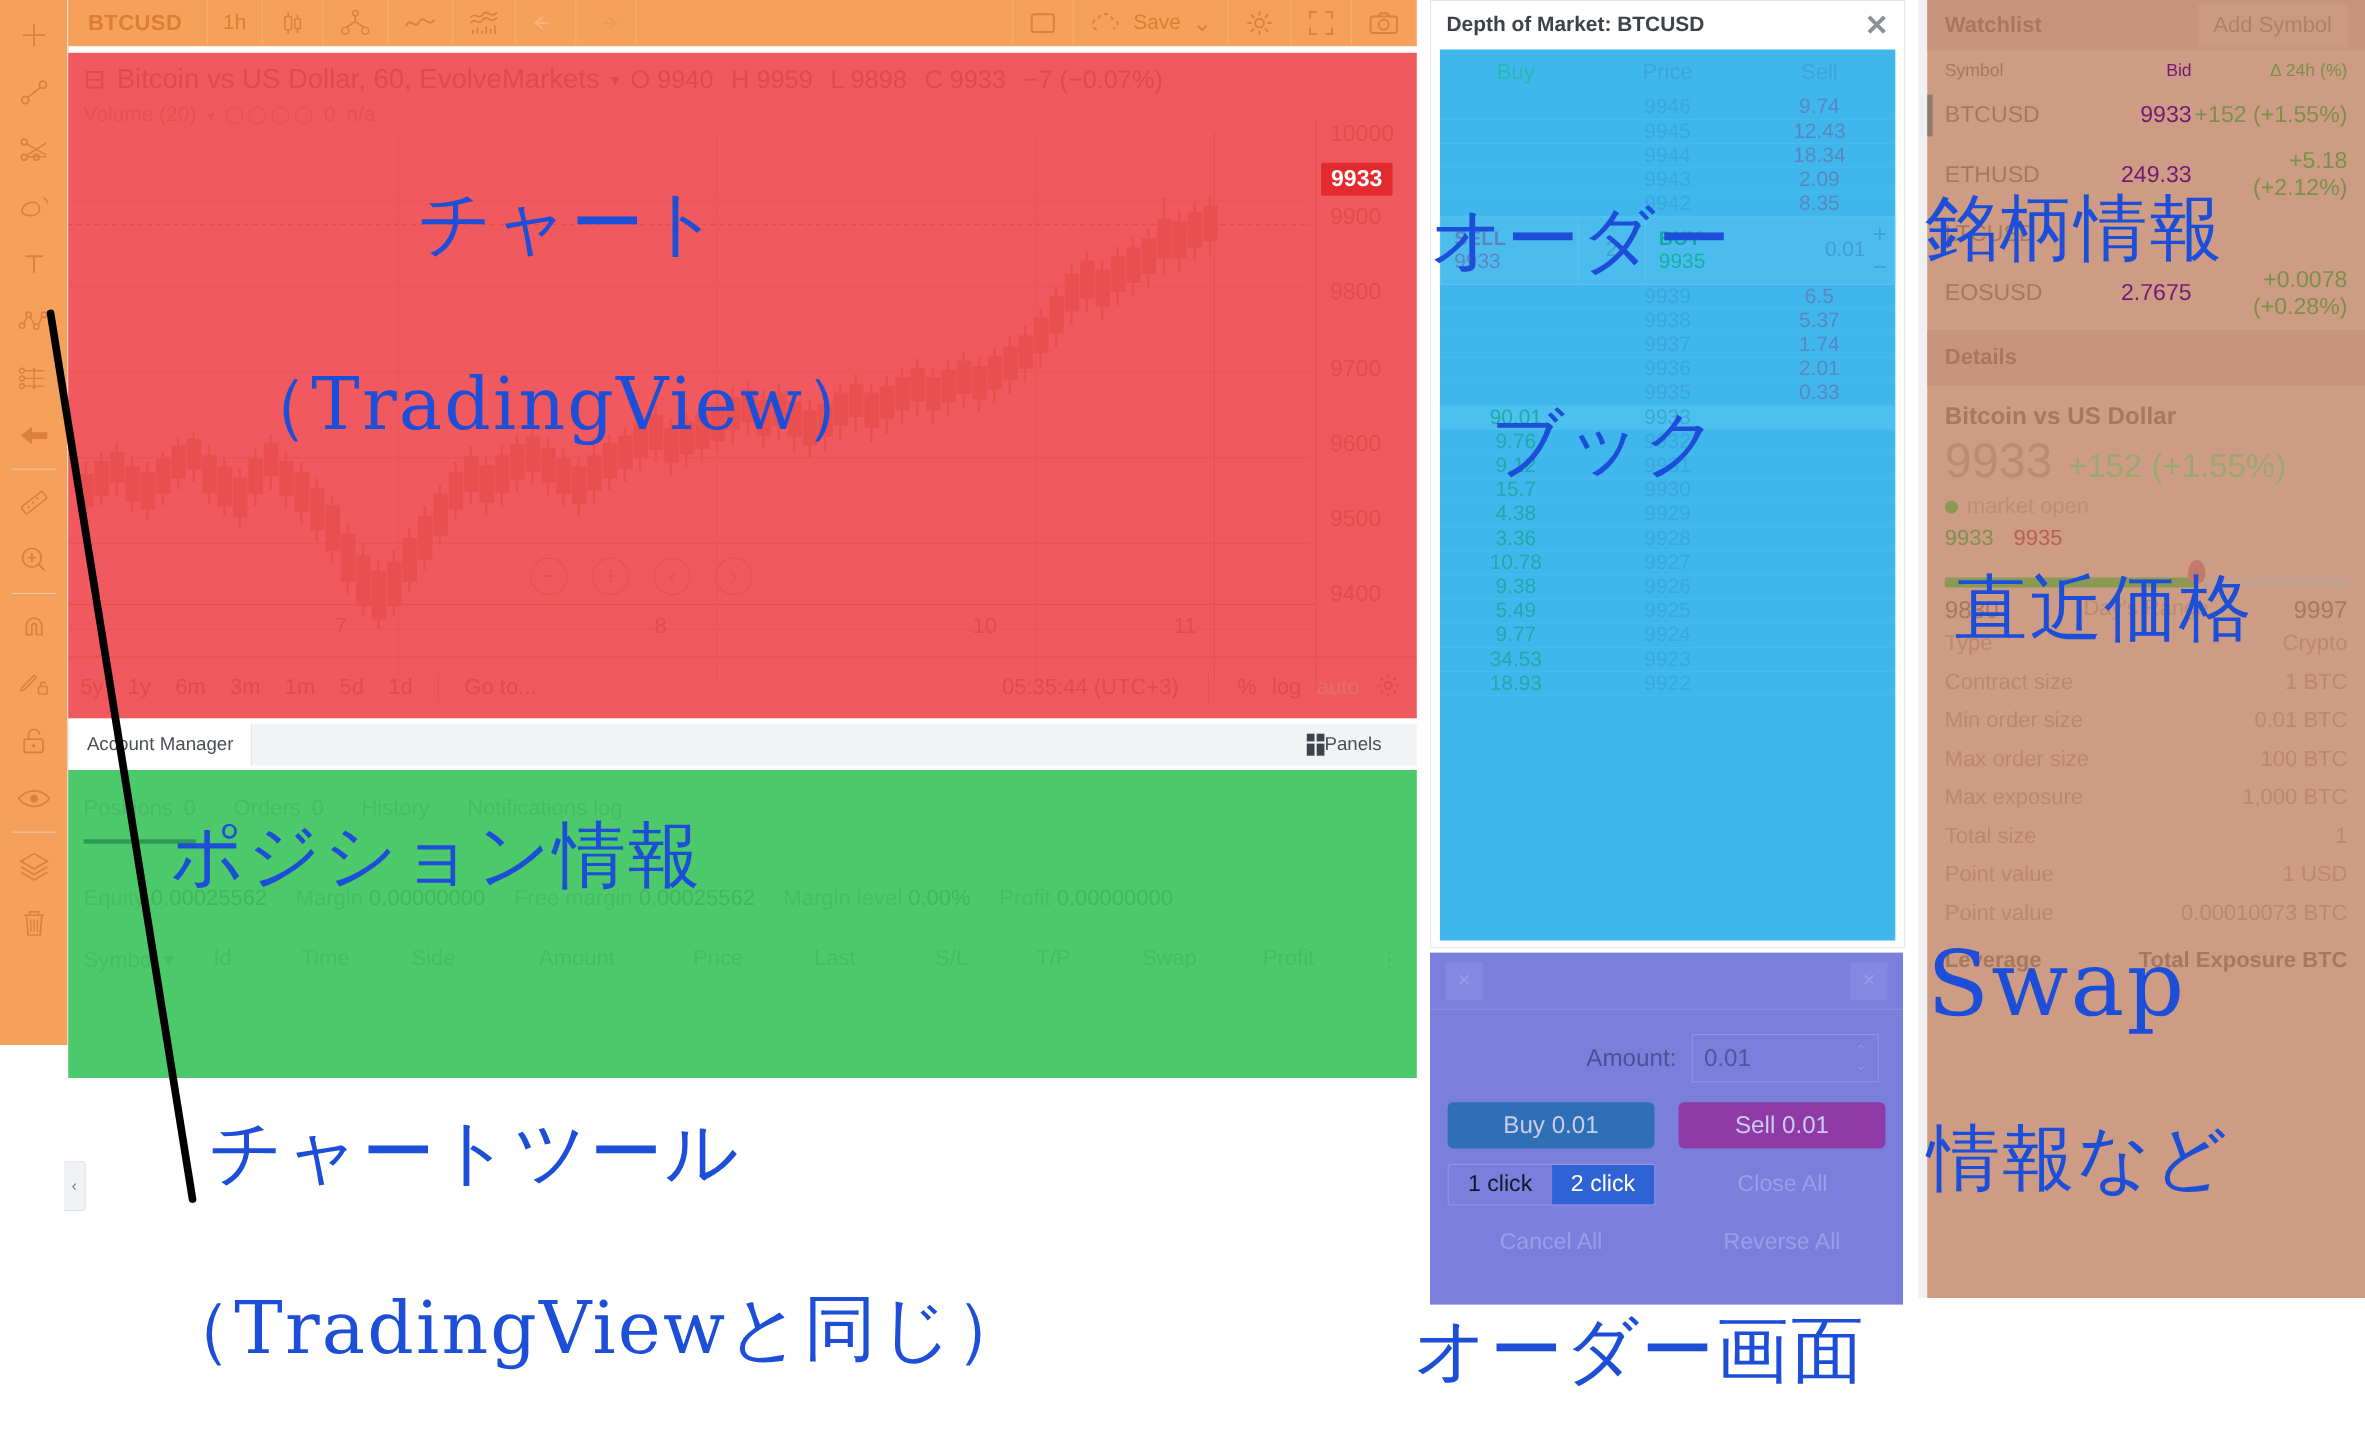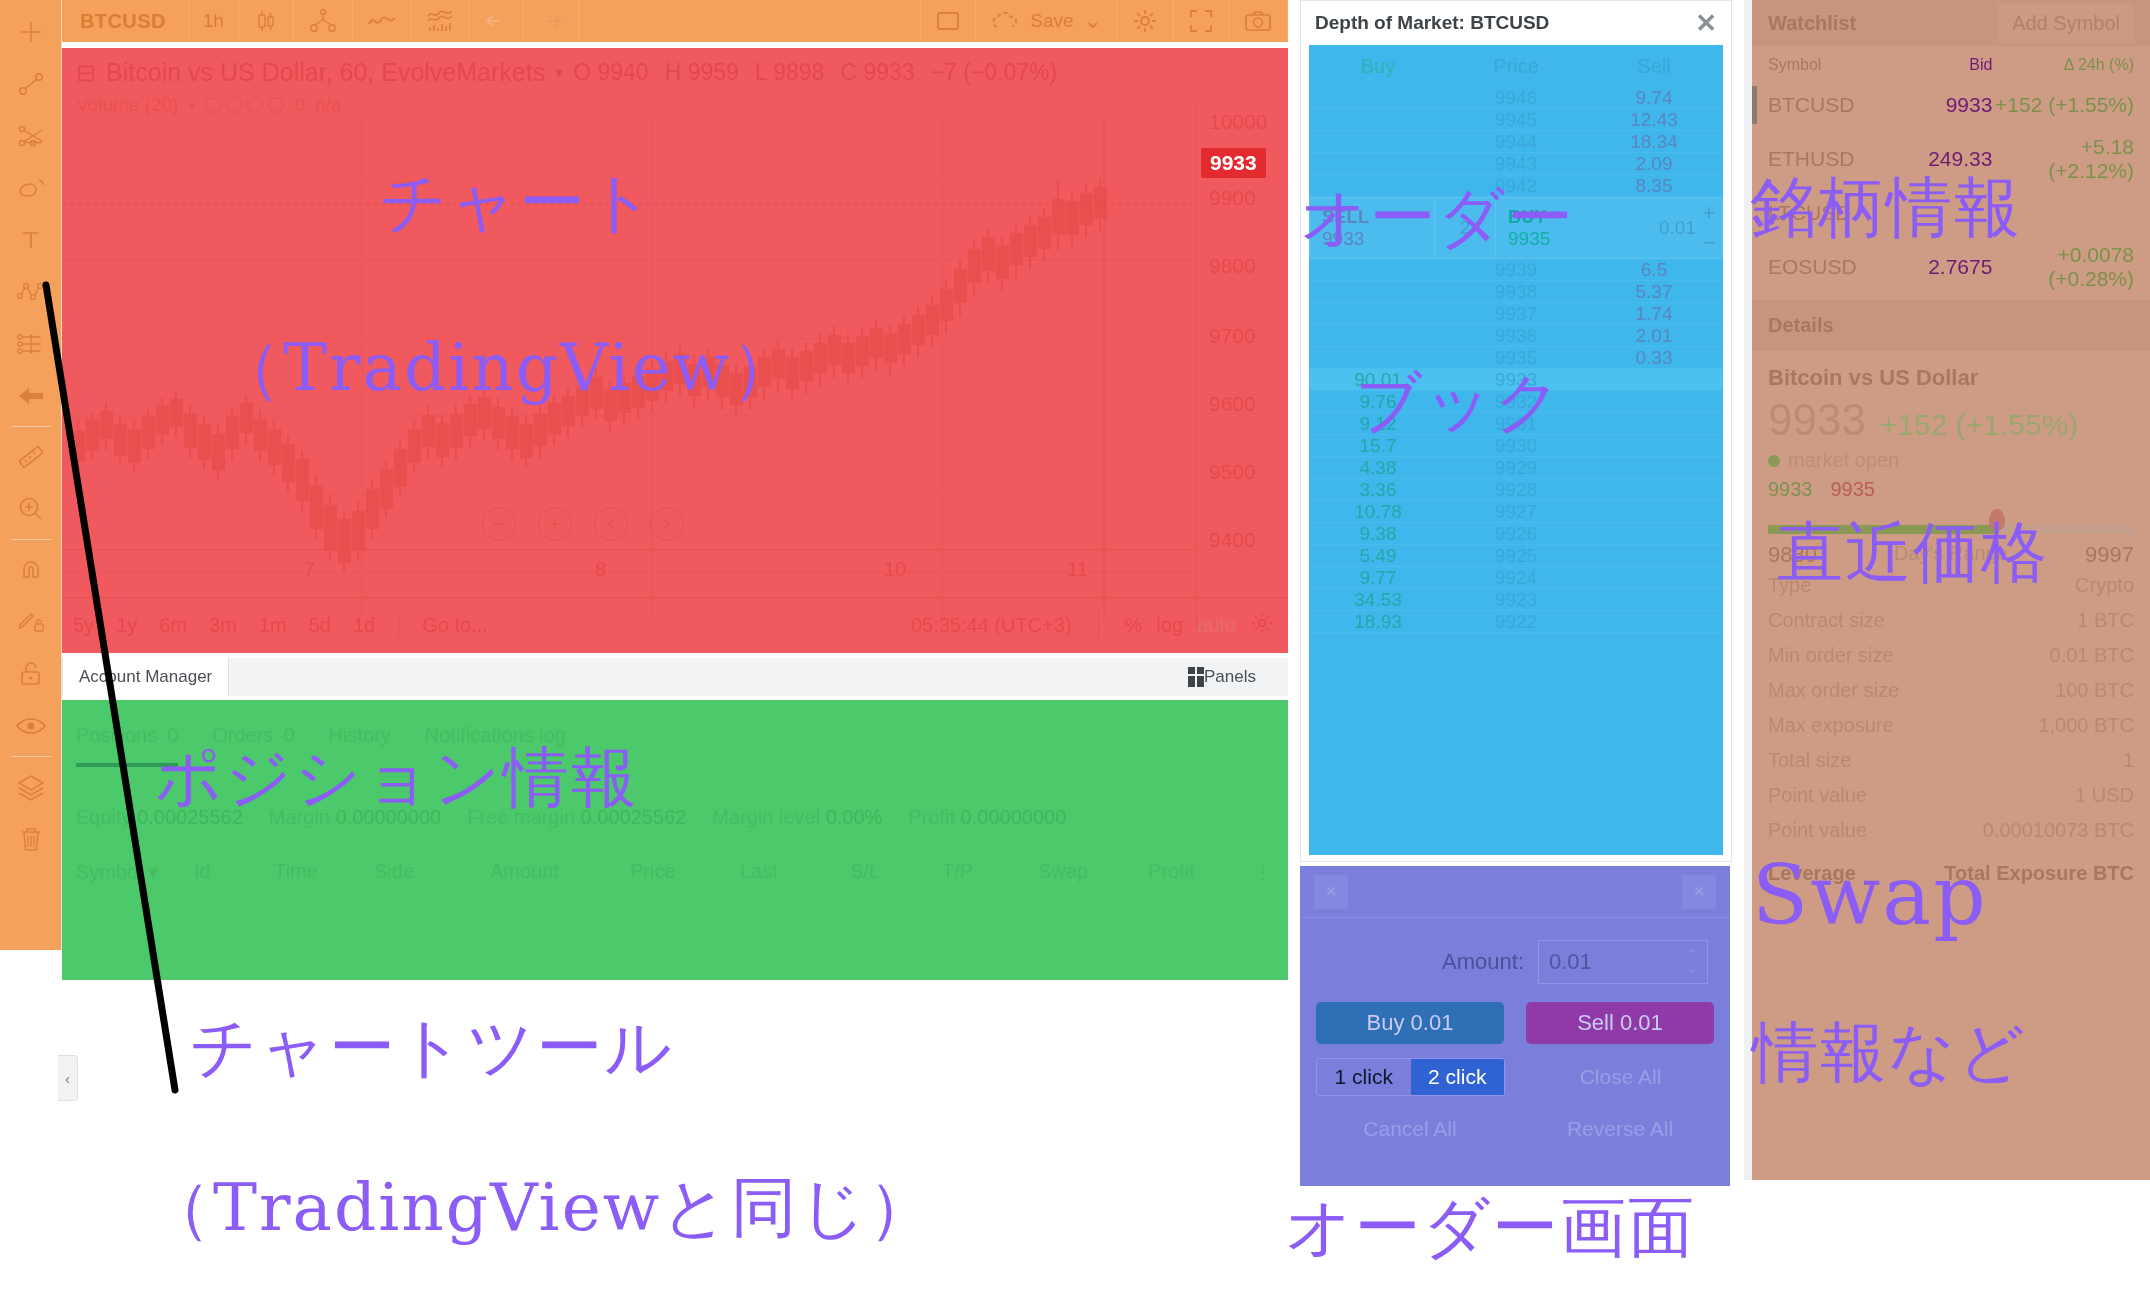--- a/index.html
+++ b/index.html
@@ -261,21 +261,21 @@
   .spec-k { flex:1; }
   .spec-v { text-align:right; }
   .lev-row { display:flex; padding: 14px 16px; font-weight:bold; color:#a9775f; font-size:20px;}
   .lev-row .spec-v { font-weight:bold; }
 
   
   .rp-scroll { position:absolute; left: 1744px; top: 0; width: 8px; height: 1180px; background:#eef0f2;}
 
   
   .anno {
-    position: absolute; color: #8b5cf6;
+    position: absolute; color: #1d4ed8;
     font-family: "DejaVu Serif", serif;
     font-size: 66px; letter-spacing: 2px; white-space: nowrap;
     line-height: 1;
   }
   .anno.serif-lat { font-family: "DejaVu Serif", serif; }
 
   .white-gap-top { position:absolute; left:62px; top:42px; width:1226px; height:6px; background:#fff;}
 </style>
 </head>
 <body>

